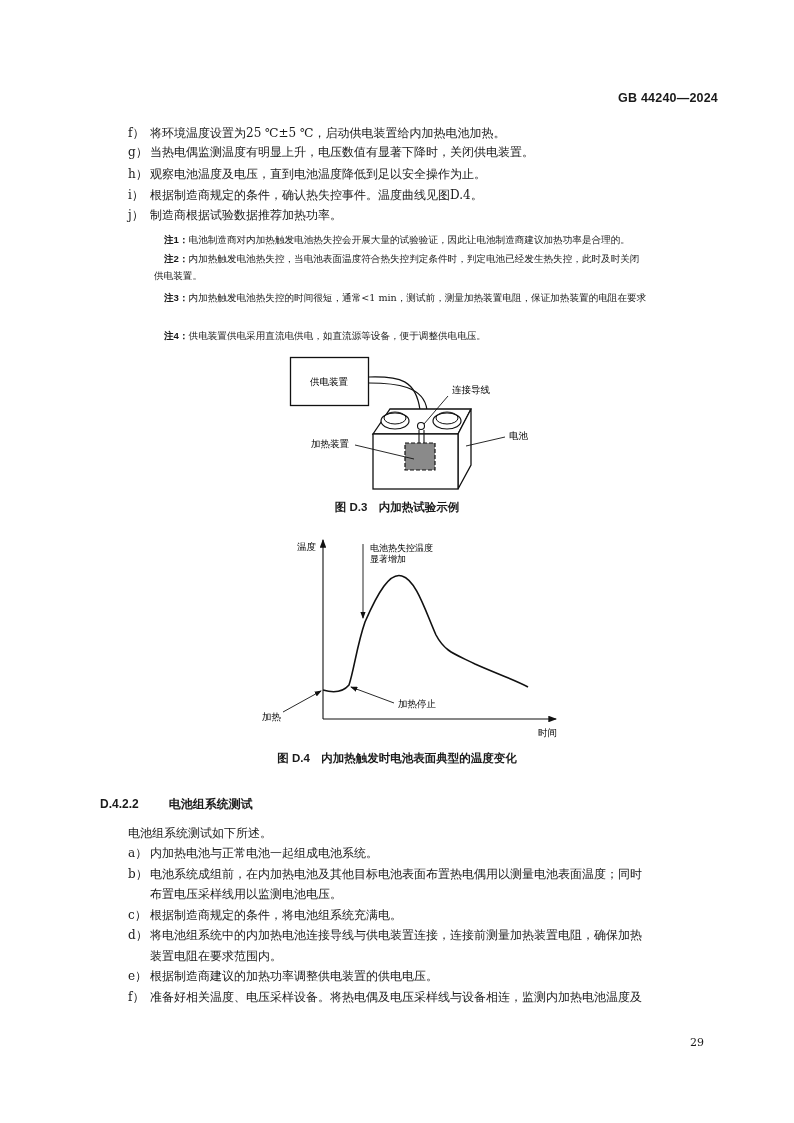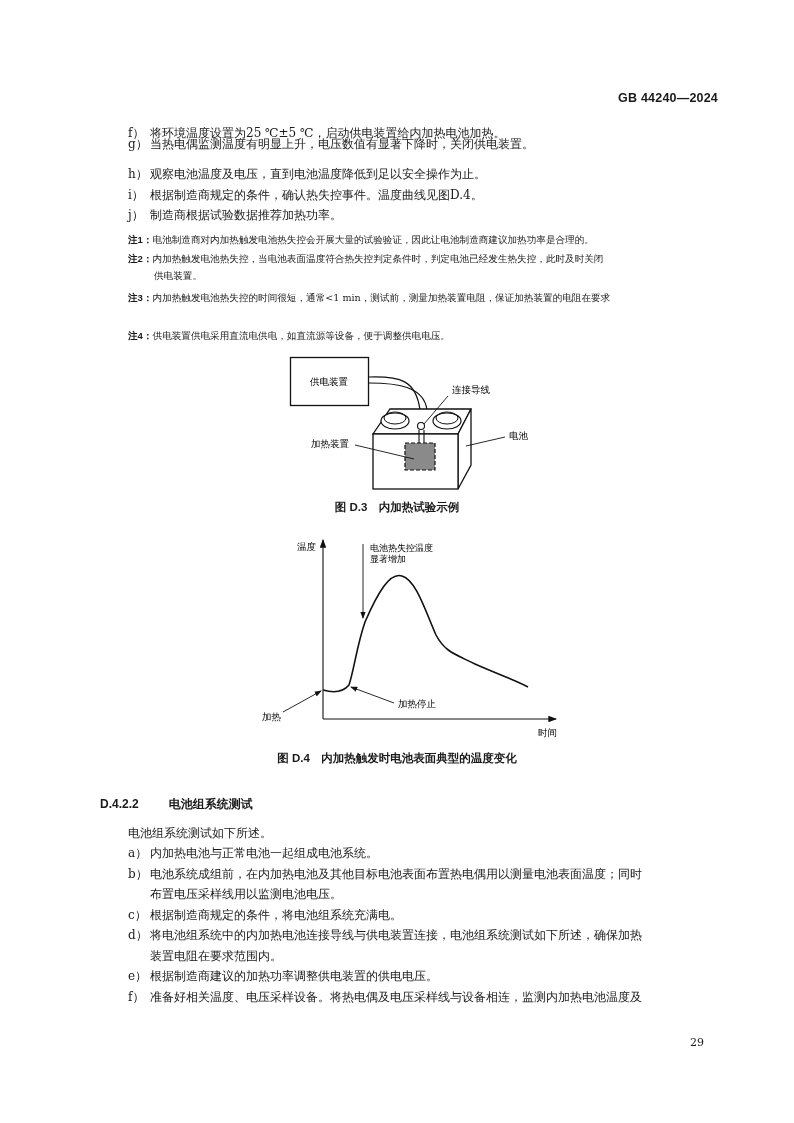--- a/index.html
+++ b/index.html
@@ -4,37 +4,37 @@
 <style>
   html, body { margin: 0; padding: 0; background: #ffffff; }
   body { width: 794px; height: 1123px; position: relative; overflow: hidden;
          font-family: "DejaVu Serif", "Liberation Serif", serif; color: #1a1a1a; }
   .abs { position: absolute; }
   .std-id { position: absolute; top: 91px; right: 76px; font-family: Liberation Sans, sans-serif;
             font-weight: bold; font-size: 12.5px; letter-spacing: 0.2px; }
   .line { position: absolute; left: 128px; font-size: 12px; line-height: 16px; white-space: nowrap; }
   .mark { display: inline-block; width: 22px; }
   .note { position: absolute; left: 128px; font-size: 9.6px; line-height: 14px; width: 595px; }
-  .note .lbl { font-family: "Liberation Sans", sans-serif; font-weight: bold; }
+  .note .lbl { font-family: "Liberation Sans", sans-serif; font-weight: bold; margin-left: 36px; }
   .note .cont { padding-left: 26px; display: block; }
   .caption { position: absolute; left: 0; width: 794px; text-align: center;
              font-family: "Liberation Sans", sans-serif; font-weight: bold; font-size: 11.5px; }
   .sect { position: absolute; left: 100px; top: 796px; font-family: "Liberation Sans", sans-serif;
           font-weight: bold; font-size: 12px; }
   .sect .num { margin-right: 30px; }
   .pageno { position: absolute; right: 90px; top: 1036px; font-size: 11px; }
   svg text { font-family: "DejaVu Serif", "Liberation Serif", serif; }
 </style>
 </head>
 <body>
 
 <div class="std-id">GB 44240—2024</div>
 
 <div class="line" style="top:125px"><span class="mark">f）</span><span>将环境温度设置为25 ℃±5 ℃，启动供电装置给内加热电池加热。</span></div>
-<div class="line" style="top:136px"><span class="mark">g）</span><span>当热电偶监测温度有明显上升，电压数值有显著下降时，关闭供电装置。</span></div>
+<div class="line" style="top:144px"><span class="mark">g）</span><span>当热电偶监测温度有明显上升，电压数值有显著下降时，关闭供电装置。</span></div>
 <div class="line" style="top:166px"><span class="mark">h）</span><span>观察电池温度及电压，直到电池温度降低到足以安全操作为止。</span></div>
 <div class="line" style="top:187px"><span class="mark">i）</span><span>根据制造商规定的条件，确认热失控事件。温度曲线见图D.4。</span></div>
 <div class="line" style="top:207px"><span class="mark">j）</span><span>制造商根据试验数据推荐加热功率。</span></div>
 
 <div class="note" style="top:233px"><span class="lbl">注1：</span><span>电池制造商对内加热触发电池热失控会开展大量的试验验证，因此让电池制造商建议加热功率是合理的。</span></div>
 <div class="note" style="top:252px"><span class="lbl">注2：</span><span>内加热触发电池热失控，当电池表面温度符合热失控判定条件时，判定电池已经发生热失控，此时及时关闭</span><span class="cont" style="margin-top:3px">供电装置。</span></div>
 <div class="note" style="top:291px"><span class="lbl">注3：</span><span>内加热触发电池热失控的时间很短，通常&lt;1 min，测试前，测量加热装置电阻，保证加热装置的电阻在要求</span></div>
 <div class="note" style="top:329px"><span class="lbl">注4：</span><span>供电装置供电采用直流电供电，如直流源等设备，便于调整供电电压。</span></div>
 
 <svg class="abs" style="left:0;top:0" width="794" height="500">
@@ -97,18 +97,18 @@
 </svg>
 <div class="caption" style="top:751px">图 D.4　内加热触发时电池表面典型的温度变化</div>
 
 <div class="sect"><span class="num">D.4.2.2</span><span>电池组系统测试</span></div>
 <div class="line" style="top:825px">电池组系统测试如下所述。</div>
 
 <div class="line" style="top:845px"><span class="mark">a）</span><span>内加热电池与正常电池一起组成电池系统。</span></div>
 <div class="line" style="top:866px"><span class="mark">b）</span><span>电池系统成组前，在内加热电池及其他目标电池表面布置热电偶用以测量电池表面温度；同时</span></div>
 <div class="line" style="top:886px;left:150px">布置电压采样线用以监测电池电压。</div>
 <div class="line" style="top:907px"><span class="mark">c）</span><span>根据制造商规定的条件，将电池组系统充满电。</span></div>
-<div class="line" style="top:927px"><span class="mark">d）</span><span>将电池组系统中的内加热电池连接导线与供电装置连接，电池组系统测试如下所述，确保加热</span></div>
+<div class="line" style="top:927px"><span class="mark">d）</span><span>将电池组系统中的内加热电池连接导线与供电装置连接，连接前测量加热装置电阻，确保加热</span></div>
 <div class="line" style="top:948px;left:150px">装置电阻在要求范围内。</div>
 <div class="line" style="top:968px"><span class="mark">e）</span><span>根据制造商建议的加热功率调整供电装置的供电电压。</span></div>
 <div class="line" style="top:989px"><span class="mark">f）</span><span>准备好相关温度、电压采样设备。将热电偶及电压采样线与设备相连，监测内加热电池温度及</span></div>
 
 <div class="pageno">29</div>
 
 </body></html>

